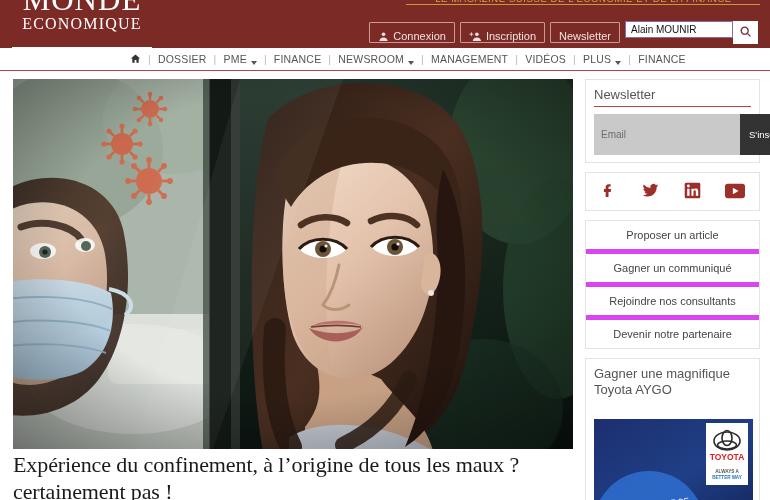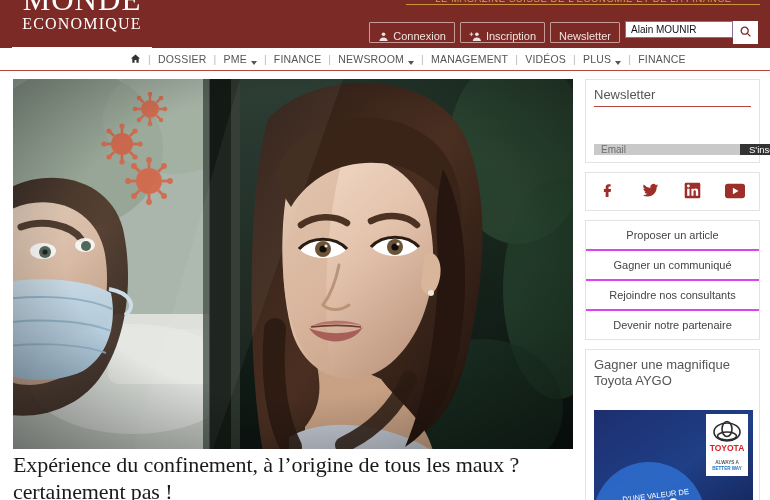--- a/index.html
+++ b/index.html
@@ -137,21 +137,21 @@
     padding:7px 8px;
     margin-bottom:9px;
   }
   .box-title {
     font-size:13px; color:#555;
     padding-bottom:4px;
     border-bottom:1px solid #b5453f;
     margin-bottom:7px;
     font-weight:normal;
   }
-  .nl-row { display:flex; height:41px;align-items:flex-end; }
+  .nl-row { display:flex; height:41px; }
   .nl-input {
     flex:1; background:#c9c9c9; border:none;
     font-size:10px; color:#6d6d6d; padding:0 7px;
     font-family:"Liberation Sans", sans-serif; outline:none;
   }
   .nl-input::placeholder { color:#6d6d6d; }
   .nl-btn {
     background:#333; color:#fff; border:none;
     font-size:9.5px; padding:0 9px; cursor:pointer;
     font-family:"Liberation Sans", sans-serif;
@@ -162,21 +162,21 @@
     justify-content:space-between;
     padding:2px 6px 1px 6px;
   }
   .socials a { color:#9c2f2a; display:block; }
 
   .linklist { border:1px solid #e3e3e3; background:#fff; margin-bottom:9px; }
   .linklist a {
     display:block; text-align:center;
     font-size:11px; color:#444; text-decoration:none;
     padding:8px 4px;
-    border-bottom:2px solid #d946ef;
+    border-bottom:5px solid #d946ef;
   }
   .linklist a:last-child { border-bottom:none; }
 
   .adbox { border:1px solid #e3e3e3; background:#fff; padding:7px 8px 8px; }
   .ad-title {
     font-size:13px; color:#555; line-height:1.25; margin-bottom:20px;
   }
   .ad-img { position:relative; width:159px; height:105px; overflow:hidden; }
   .ad-img svg { display:block; }
 </style>

